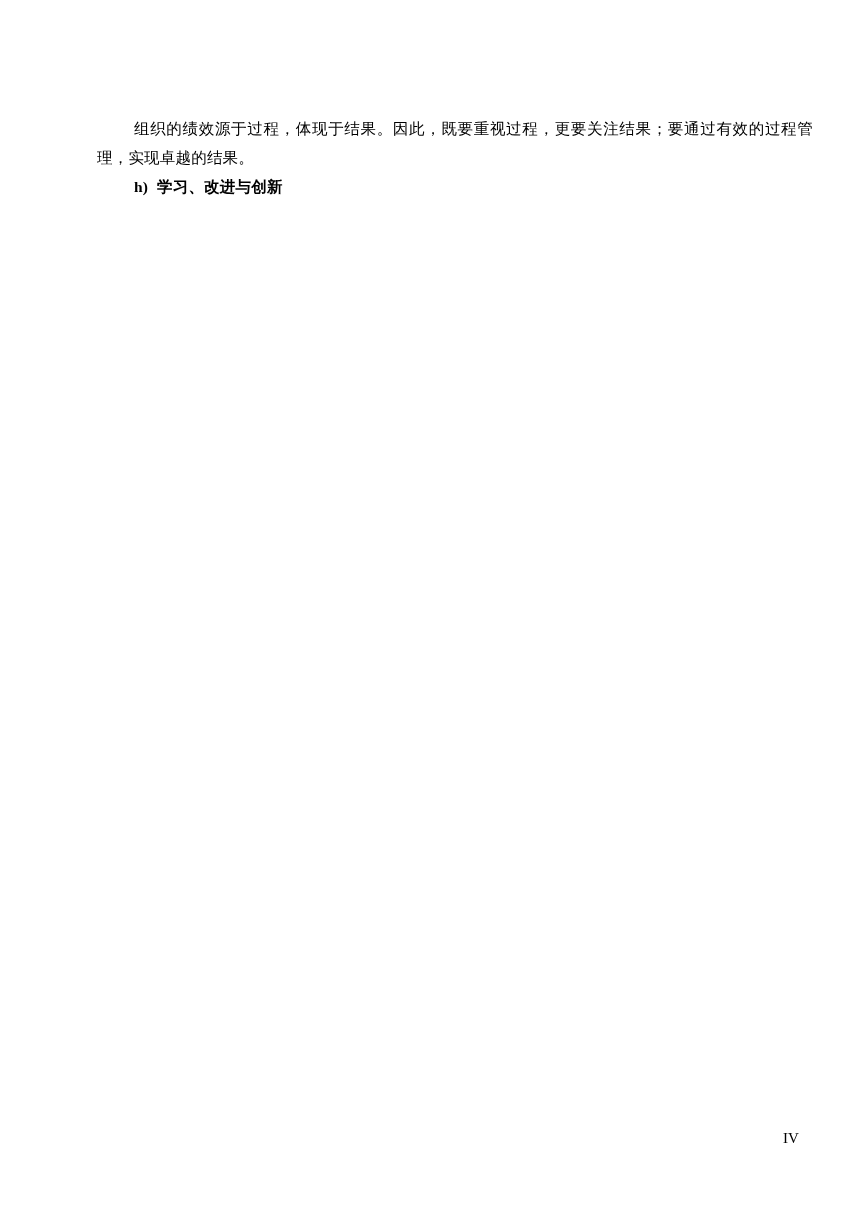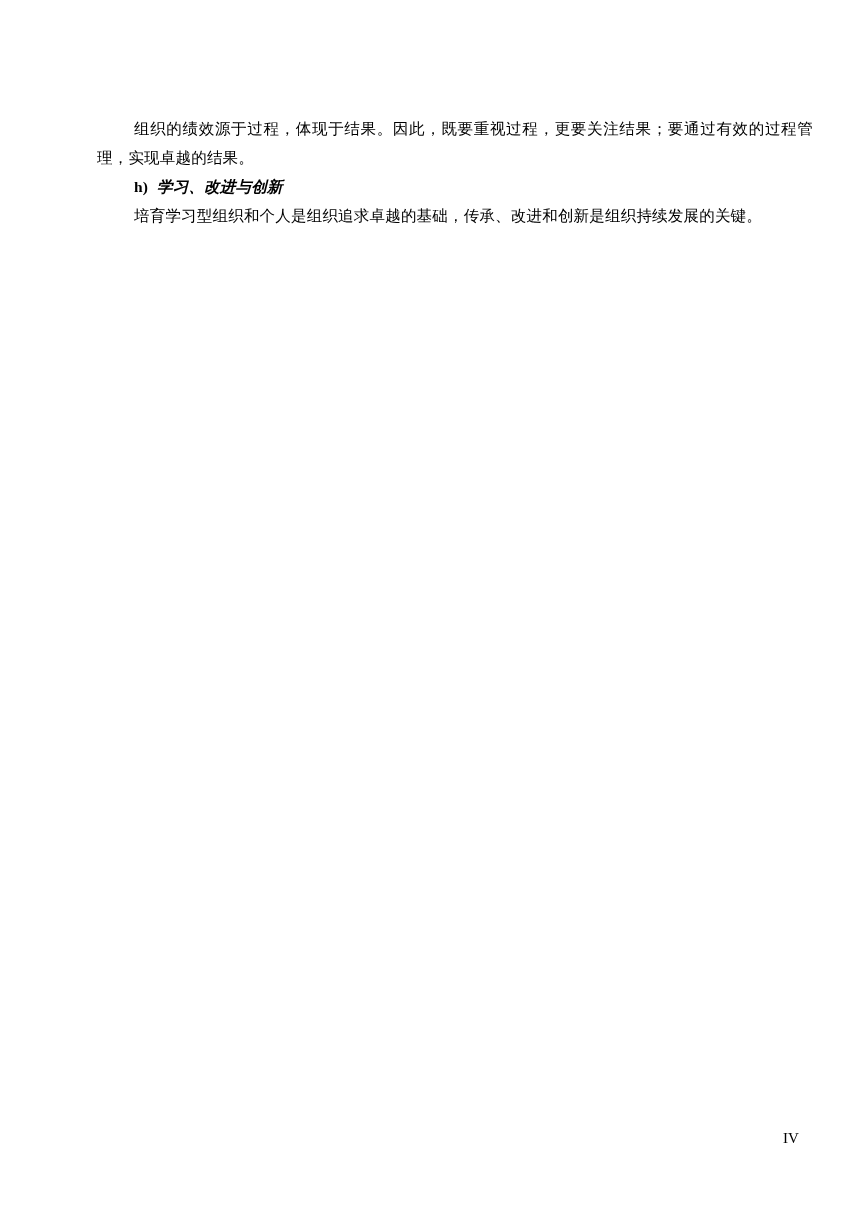--- a/index.html
+++ b/index.html
@@ -46,21 +46,20 @@
   }
   .heading .marker {
     display: inline-block;
     width: 23px;
     font-family: "Liberation Serif", "DejaVu Serif", serif;
     font-weight: bold;
   }
   .heading .heading-title {
     font-family: "Liberation Sans", "DejaVu Sans", sans-serif;
     font-weight: bold;
-    font-style: italic;
   }
   .page-number {
     position: absolute;
     left: 783px;
     top: 1128px;
     font-size: 15px;
     line-height: 20px;
     color: #000000;
     font-family: "Liberation Serif", "DejaVu Serif", serif;
     text-align: center;
@@ -69,20 +68,19 @@
 </head>
 <body>
 
 <div class="page">
   <div class="content">
 
     <p class="para">组织的绩效源于过程，体现于结果。因此，既要重视过程，更要关注结果；要通过有效的过程管理，实现卓越的结果。</p>
 
     <p class="heading"><span class="marker">h)</span><span class="heading-title">学习、改进与创新</span></p>
 
-    <p class="para">培育学习型组织和个人是组织追求卓越的基础，传承、改进和创新是组织持续发展的关键。</p>
 
 
 
   </div>
 
   <div class="page-number">IV</div>
 </div>
 
 </body></html>

